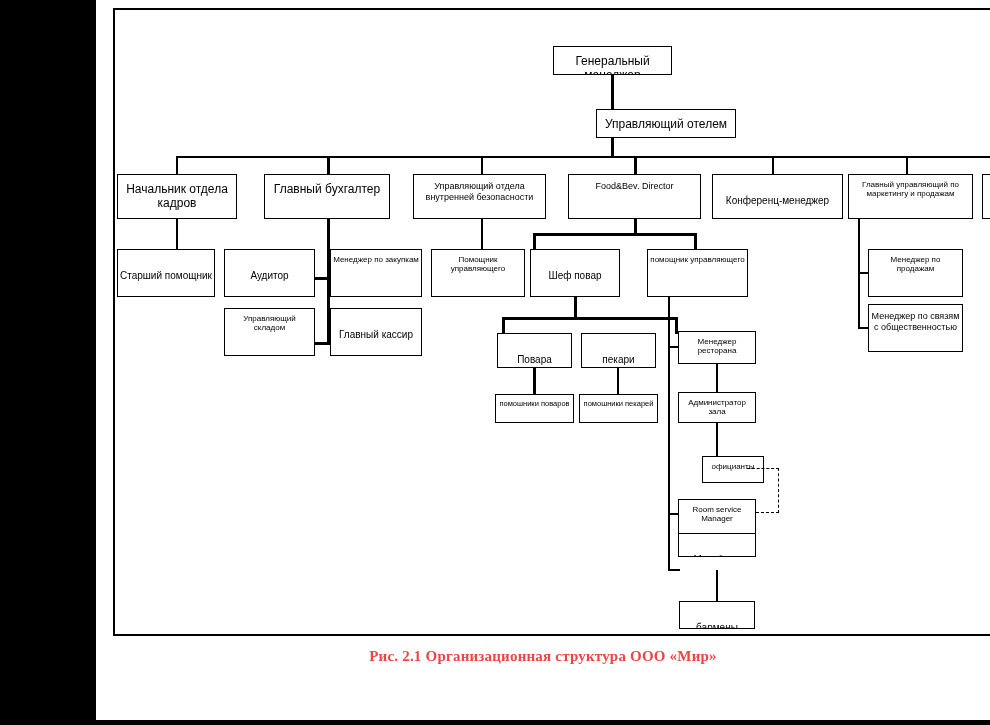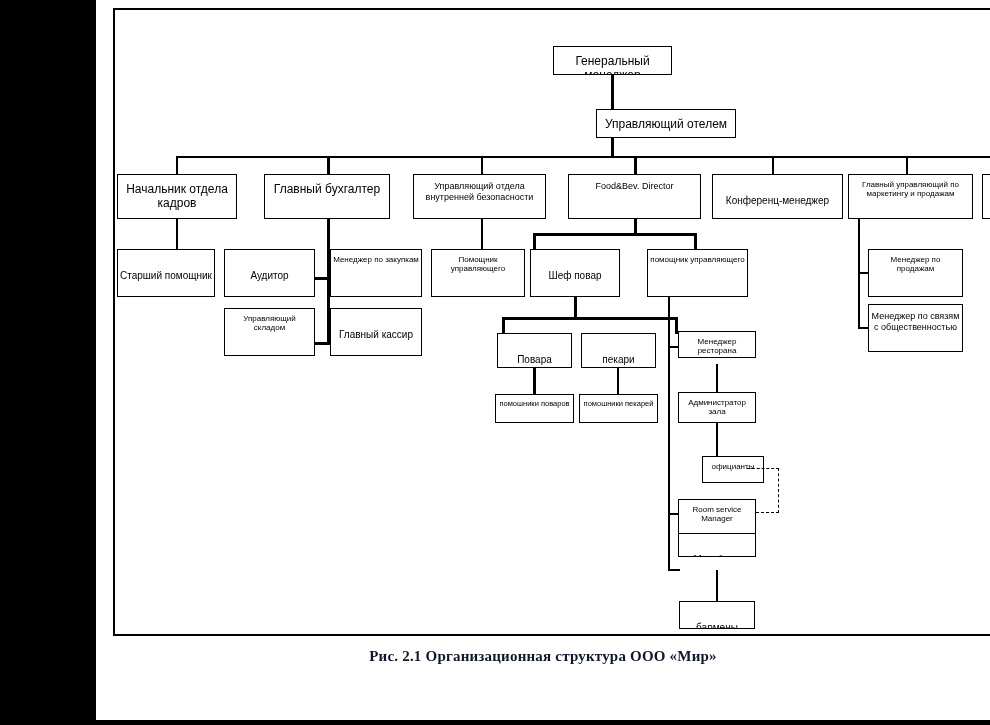--- a/index.html
+++ b/index.html
@@ -82,21 +82,21 @@
   }
   #caption {
     position: absolute;
     left: 0px;
     top: 648px;
     width: 894px;
     text-align: center;
     font-family: "Liberation Serif", serif;
     font-weight: bold;
     font-size: 15px;
-    color: #0f172a;
+    color: #ef4444;
     letter-spacing: 0.2px;
   }
   #page-bottom-rule {
     position: absolute;
     left: 0px;
     top: 720px;
     width: 894px;
     height: 2px;
     background: #000000;
   }
@@ -229,21 +229,21 @@
 
     <div class="node t10" style="left:485px; top:333px; width:75px; height:35px;">
       <span>пекари</span>
     </div>
 
     <div class="ln" style="left:572px; top:297px; width:2px; height:274px;"></div>
     <div class="ln" style="left:572px; top:346px; width:12px; height:2px;"></div>
     <div class="ln" style="left:572px; top:513px; width:12px; height:2px;"></div>
     <div class="ln" style="left:572px; top:569px; width:12px; height:2px;"></div>
 
-    <div class="node t8" style="left:582px; top:331px; width:78px; height:27px;">
+    <div class="node t8" style="left:582px; top:331px; width:78px; height:33px;">
       <span>Менеджер ресторана</span>
     </div>
 
     <div class="ln" style="left:437px; top:368px; width:3px; height:28px;"></div>
     <div class="ln" style="left:521px; top:368px; width:2px; height:28px;"></div>
     <div class="ln" style="left:620px; top:364px; width:2px; height:28px;"></div>
 
     <div class="node t75" style="left:399px; top:394px; width:79px; height:29px;">
       <span>помошники поваров</span>
     </div>

